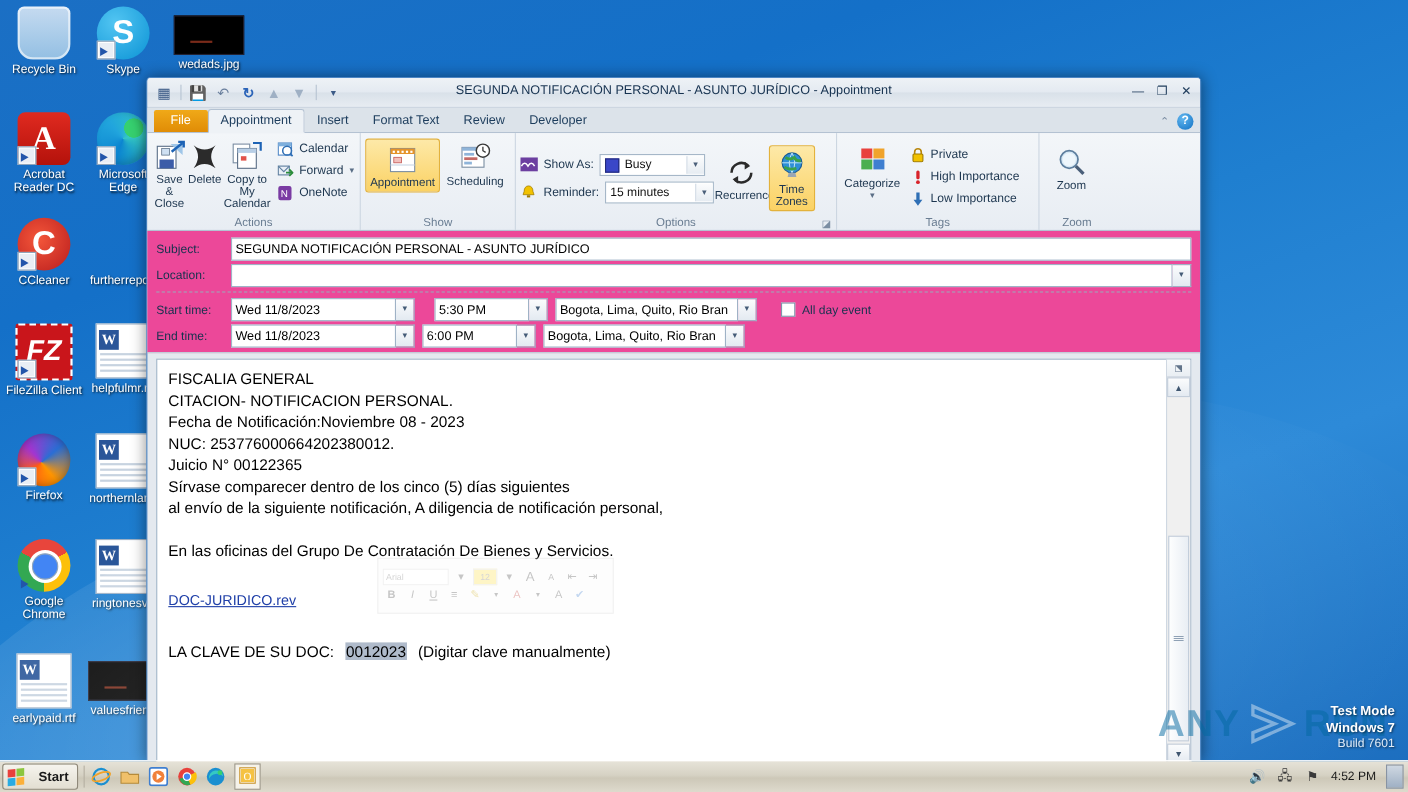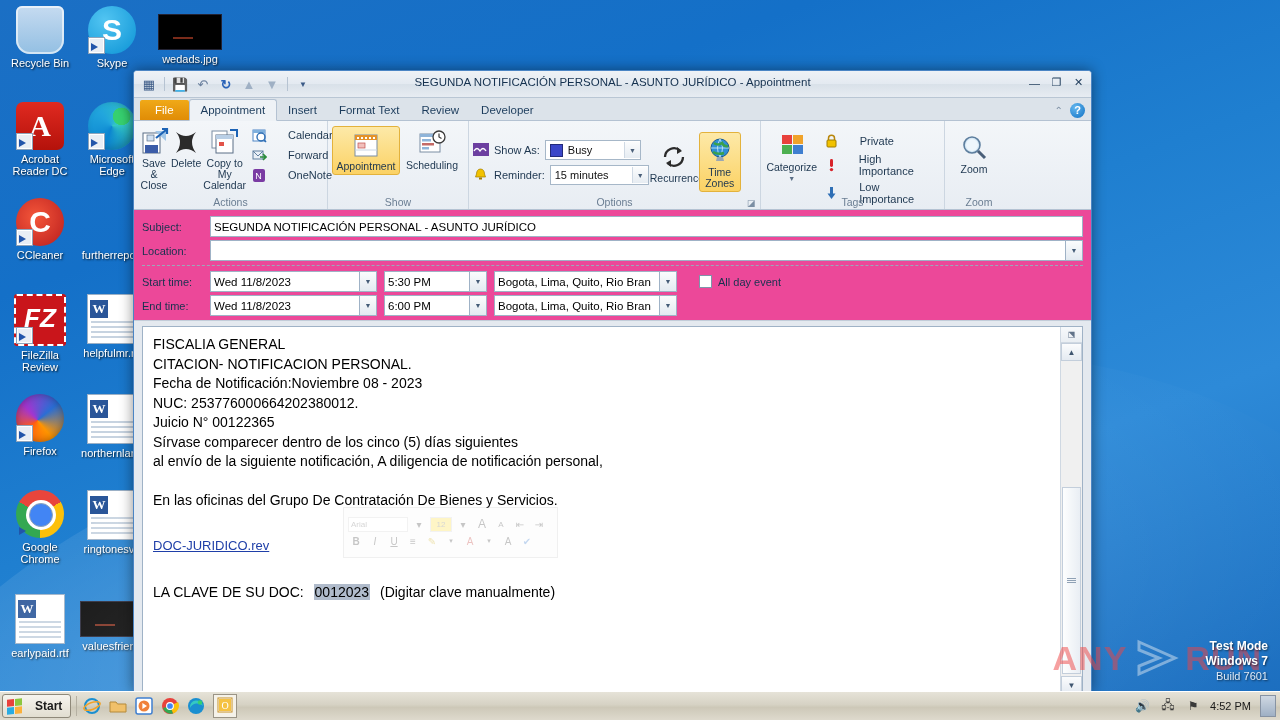--- a/index.html
+++ b/index.html
@@ -87,21 +87,21 @@
   .ribbon{height:88px;background:linear-gradient(180deg,#f3f6f9,#e8edf3);
      border-bottom:1px solid #b4c2d2;display:flex;position:relative;}
   .rgroup{position:relative;display:flex;flex-direction:column;justify-content:flex-start;
      padding:3px 4px 0;border-right:1px solid #ccd6e1;}
   .rgroup .gl{position:absolute;bottom:1px;left:0;right:0;text-align:center;font-size:10.5px;color:#6a7d92;}
   .gbody{display:flex;align-items:flex-start;height:66px;}
   .bigbtn{width:46px;text-align:center;font-size:10.5px;color:#1d364f;line-height:11px;padding:2px 1px;cursor:default;}
   .bigbtn .bi{height:32px;display:flex;align-items:center;justify-content:center;}
   .bigbtn.sel{background:linear-gradient(180deg,#fde9a8,#fbd264);border:1px solid #e3b23c;border-radius:3px;}
   .smallcol{display:flex;flex-direction:column;justify-content:center;gap:2px;padding:2px 2px 0 2px;}
-  .smallbtn{display:flex;align-items:center;gap:20px;font-size:11px;color:#1d364f;padding:1px 3px;cursor:default;}
+  .smallbtn{display:flex;align-items:center;gap:4px;font-size:11px;color:#1d364f;padding:1px 3px;cursor:default;}
   .smallbtn .si{width:16px;height:16px;display:flex;align-items:center;justify-content:center;font-size:12px;}
   .optrow{display:flex;align-items:center;gap:5px;font-size:11px;color:#1d364f;margin-bottom:5px;}
   .combo{height:18px;border:1px solid #a6b7c8;background:#fff;display:flex;align-items:center;
      padding:0 0 0 4px;font-size:11px;color:#111;}
   .combo .arw{margin-left:auto;width:15px;height:16px;border-left:1px solid #cfd9e4;
      background:linear-gradient(180deg,#fbfcfd,#e6ecf2);display:flex;align-items:center;justify-content:center;
      font-size:7px;color:#4a5f79;}
   .swatch{width:11px;height:11px;background:#3a46c8;border:1px solid #222a7a;}
   .dlglauncher{position:absolute;right:3px;bottom:1px;width:10px;height:10px;color:#7b8ea3;font-size:9px;line-height:10px;}
 
@@ -143,21 +143,21 @@
      display:flex;align-items:center;justify-content:center;font-size:8px;color:#3f5670;}
   .vs-thumb{position:absolute;left:1px;right:1px;top:160px;height:185px;
      background:linear-gradient(90deg,#fdfefe,#e9eef4);border:1px solid #c3cedb;
      display:flex;align-items:center;justify-content:center;}
   .vs-thumb i{display:block;width:9px;height:5px;
      background:repeating-linear-gradient(180deg,#8fa1b5 0 1px,transparent 1px 2px);}
 
   
   #wm{position:absolute;right:18px;bottom:42px;display:flex;align-items:center;gap:6px;
       opacity:.5;pointer-events:none;}
-  #wm .txt{font:bold 34px/34px "Liberation Sans",sans-serif;color:#ef4444;letter-spacing:1px;}
+  #wm .txt{font:bold 34px/34px "Liberation Sans",sans-serif;color:#0369a1;letter-spacing:1px;}
   #wm .play{width:46px;height:40px;position:relative;}
   #wm .play svg{display:block;}
   #tm{position:absolute;right:12px;bottom:36px;text-align:right;color:#fff;
       font-size:12px;line-height:15px;text-shadow:1px 1px 2px rgba(0,0,0,.6);}
   #tm .b{font-weight:bold;}
   #tm .build{font-size:11px;color:#dfeaf6;font-weight:normal;}
   #taskbar{position:absolute;left:0;bottom:0;width:1280px;height:28px;
      background:linear-gradient(180deg,#e6e3d8,#d6d2c4 45%,#cdc8b8 55%,#dedacd);
      border-top:1px solid #fff;display:flex;align-items:center;}
   #startbtn{margin-left:2px;height:22px;display:flex;align-items:center;gap:13px;padding:0 8px 0 4px;
@@ -210,21 +210,21 @@
     <span class="lbl">CCleaner</span>
   </div>
 
   <div class="dicon" style="left:76px;top:198px">
     <div class="glyph"></div>
     <span class="lbl">furtherreport</span>
   </div>
 
   <div class="dicon" style="left:4px;top:294px">
     <div class="glyph ic-fz shortcut">FZ</div>
-    <span class="lbl">FileZilla Review</span>
+    <span class="lbl">FileZilla Client</span>
   </div>
 
   <div class="dicon" style="left:76px;top:294px">
     <div class="glyph ic-doc">
       <span class="w">W</span>
       <i class="ln" style="top:26px"></i>
         <i class="ln" style="top:31px"></i>
       <i class="ln" style="top:36px"></i>
         <i class="ln" style="top:41px"></i>
     </div>
@@ -556,21 +556,21 @@
     <div class="frow">
       <span class="flabel">Location:</span>
       <span class="fbox"></span>
       <span class="drop">▼</span>
     </div>
     <div class="dashline"></div>
     <div class="frow">
       <span class="flabel">Start time:</span>
       <span class="tbox" style="width:142px">Wed 11/8/2023</span>
       <span class="drop">▼</span>
-      <span class="tbox" style="width:78px;margin-left:7px">5:30 PM</span>
+      <span class="tbox" style="width:78px;margin-left:18px">5:30 PM</span>
       <span class="drop">▼</span>
       <span class="tbox" style="width:158px;margin-left:7px">Bogota, Lima, Quito, Rio Bran</span>
       <span class="drop">▼</span>
       <span style="margin-left:22px;display:flex;align-items:center;gap:6px">
         <span class="chk"></span>
         <span style="font-size:11px;color:#16324e">All day event</span>
       </span>
     </div>
     <div class="frow" style="margin-bottom:0">
       <span class="flabel">End time:</span>

